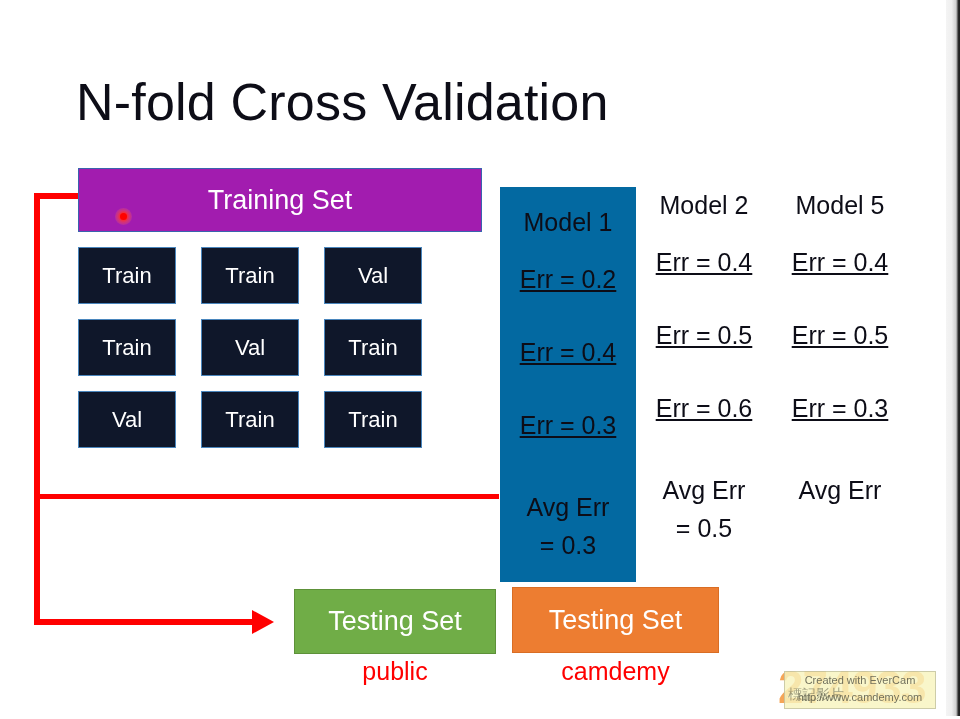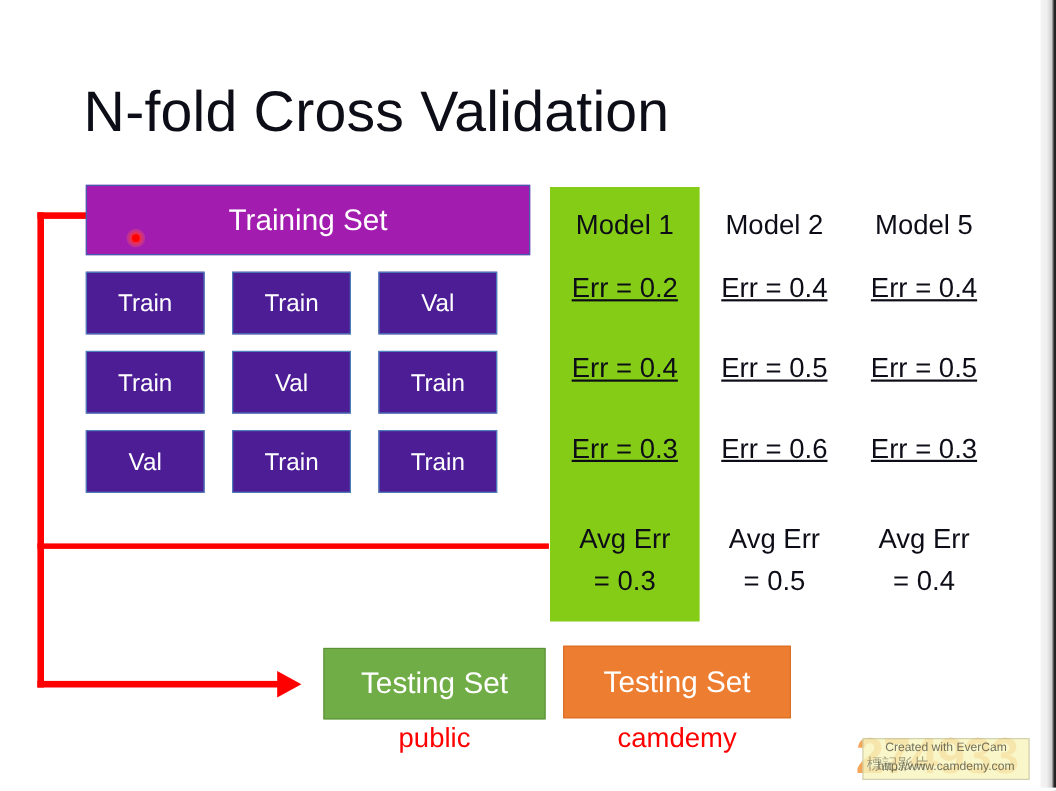--- a/index.html
+++ b/index.html
@@ -91,23 +91,23 @@
     left: 78px;
     top: 247px;
     width: 404px;
   }
   .fold-row {
     display: flex;
     gap: 25px;
     margin-bottom: 15px;
   }
   .fold-cell {
-    width: 108px;
+    width: 98px;
     height: 57px;
-    background: #4c1d95;
+    background: #0f172a;
     border: 1px solid #4a86bd;
     box-sizing: border-box;
     color: #ffffff;
     font-size: 22px;
     display: flex;
     align-items: center;
     justify-content: center;
   }
 
   
@@ -118,21 +118,22 @@
     display: flex;
   }
   .model-col {
     width: 136px;
     padding-top: 14px;
     padding-bottom: 18px;
     text-align: center;
     color: #0d0d17;
   }
   .model-col.highlight {
-    background: #84cc16;
+    background: #0369a1;
+    margin-top: 17px;
   }
   .model-col .col-head {
     font-size: 25px;
     height: 42px;
     line-height: 42px;
   }
   .model-col .err {
     font-size: 25px;
     height: 73px;
     line-height: 73px;
@@ -317,21 +318,20 @@
       <div class="err">Err = 0.6</div>
       <div class="avg">Avg Err</div>
       <div class="avg" style="margin-top:0">= 0.5</div>
     </div>
     <div class="model-col">
       <div class="col-head">Model 5</div>
       <div class="err">Err = 0.4</div>
       <div class="err">Err = 0.5</div>
       <div class="err">Err = 0.3</div>
       <div class="avg">Avg Err</div>
-      <div class="avg" style="margin-top:0">= 0.4</div>
     </div>
   </div>
 
   <div class="testing-green">
     <span>Testing Set</span>
   </div>
   <div class="caption public">public</div>
 
   <div class="testing-orange">
     <span>Testing Set</span>

